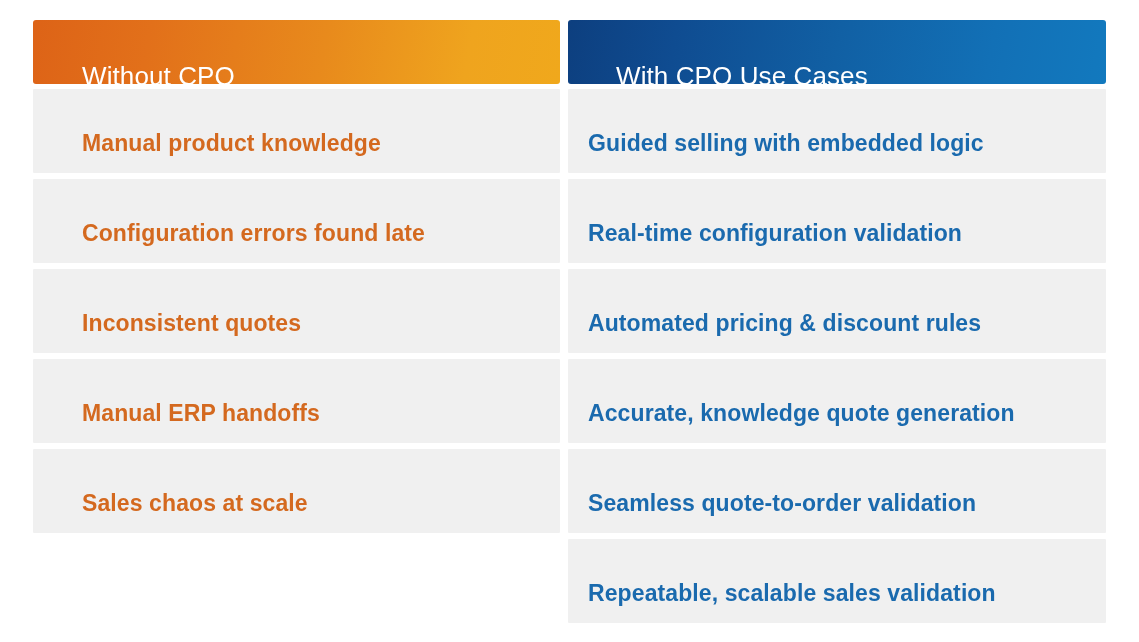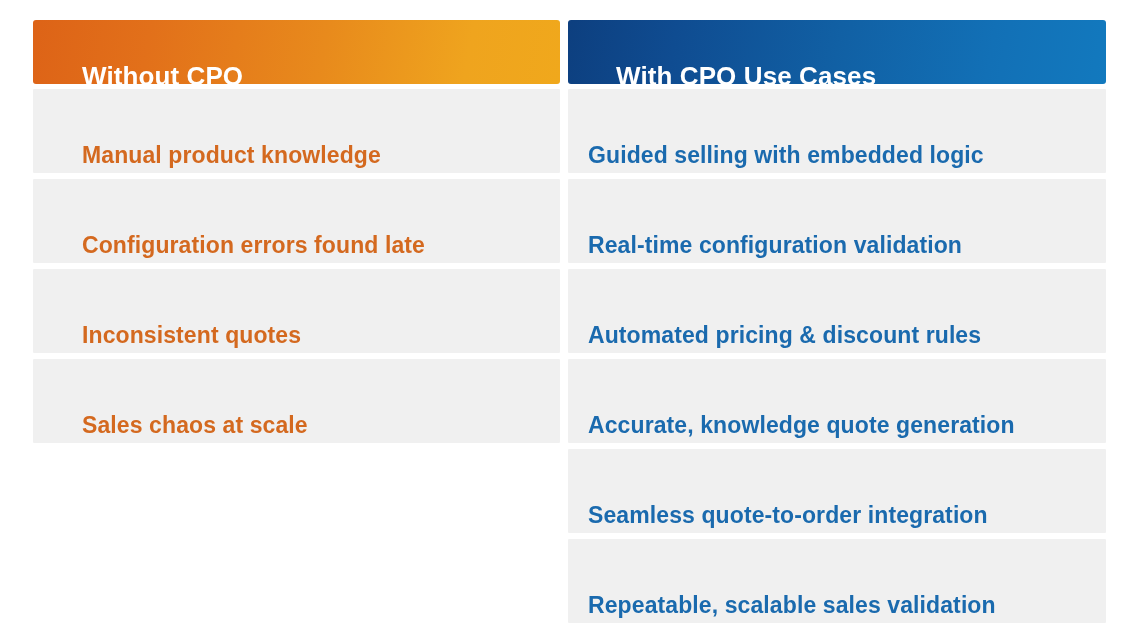--- a/index.html
+++ b/index.html
@@ -52,21 +52,21 @@
   }
 
   .column-right .column-header {
     padding-left: 48px;
     background: linear-gradient(100deg, #0d3f7f 0%, #0f4c91 20%, #1160a4 50%, #1270b6 78%, #1279be 100%);
   }
 
   .column-header-label {
     color: #ffffff;
     font-size: 26px;
-    font-weight: bold;
+    font-weight: normal;
     letter-spacing: 0.1px;
     line-height: 1;
     white-space: nowrap;
     margin-top: 48px;
   }
 
   .rows {
     margin-top: 5px;
   }
 
@@ -88,21 +88,21 @@
     padding-left: 20px;
   }
 
   .row-label {
     font-size: 23px;
     font-weight: bold;
     line-height: 1.15;
     letter-spacing: 0.1px;
     white-space: nowrap;
     position: relative;
-    top: 19px;
+    top: 7px;
     margin-top: 11px;
   }
 
   .column-left .row-label {
     color: #d4691f;
   }
 
   .column-right .row-label {
     color: #1a6aae;
   }
@@ -120,20 +120,23 @@
       <div class="row">
         <span class="row-label">Manual product knowledge</span>
       </div>
       <div class="row">
         <span class="row-label">Configuration errors found late</span>
       </div>
       <div class="row">
         <span class="row-label">Inconsistent quotes</span>
       </div>
       <div class="row">
+        <span class="row-label">Manual ERP handoffs</span>
+      </div>
+      <div class="row">
         <span class="row-label">Sales chaos at scale</span>
       </div>
     </div>
   </div>
 
   <div class="column column-right">
     <div class="column-header">
       <span class="column-header-label">With CPQ Use Cases</span>
     </div>
     <div class="rows">
@@ -143,21 +146,21 @@
       <div class="row">
         <span class="row-label">Real-time configuration validation</span>
       </div>
       <div class="row">
         <span class="row-label">Automated pricing &amp; discount rules</span>
       </div>
       <div class="row">
         <span class="row-label">Accurate, knowledge quote generation</span>
       </div>
       <div class="row">
-        <span class="row-label">Seamless quote-to-order integration</span>
+        <span class="row-label">Seamless quote-to-order validation</span>
       </div>
       <div class="row">
         <span class="row-label">Repeatable, scalable sales validation</span>
       </div>
     </div>
   </div>
 
 </div>
 
 </body></html>

